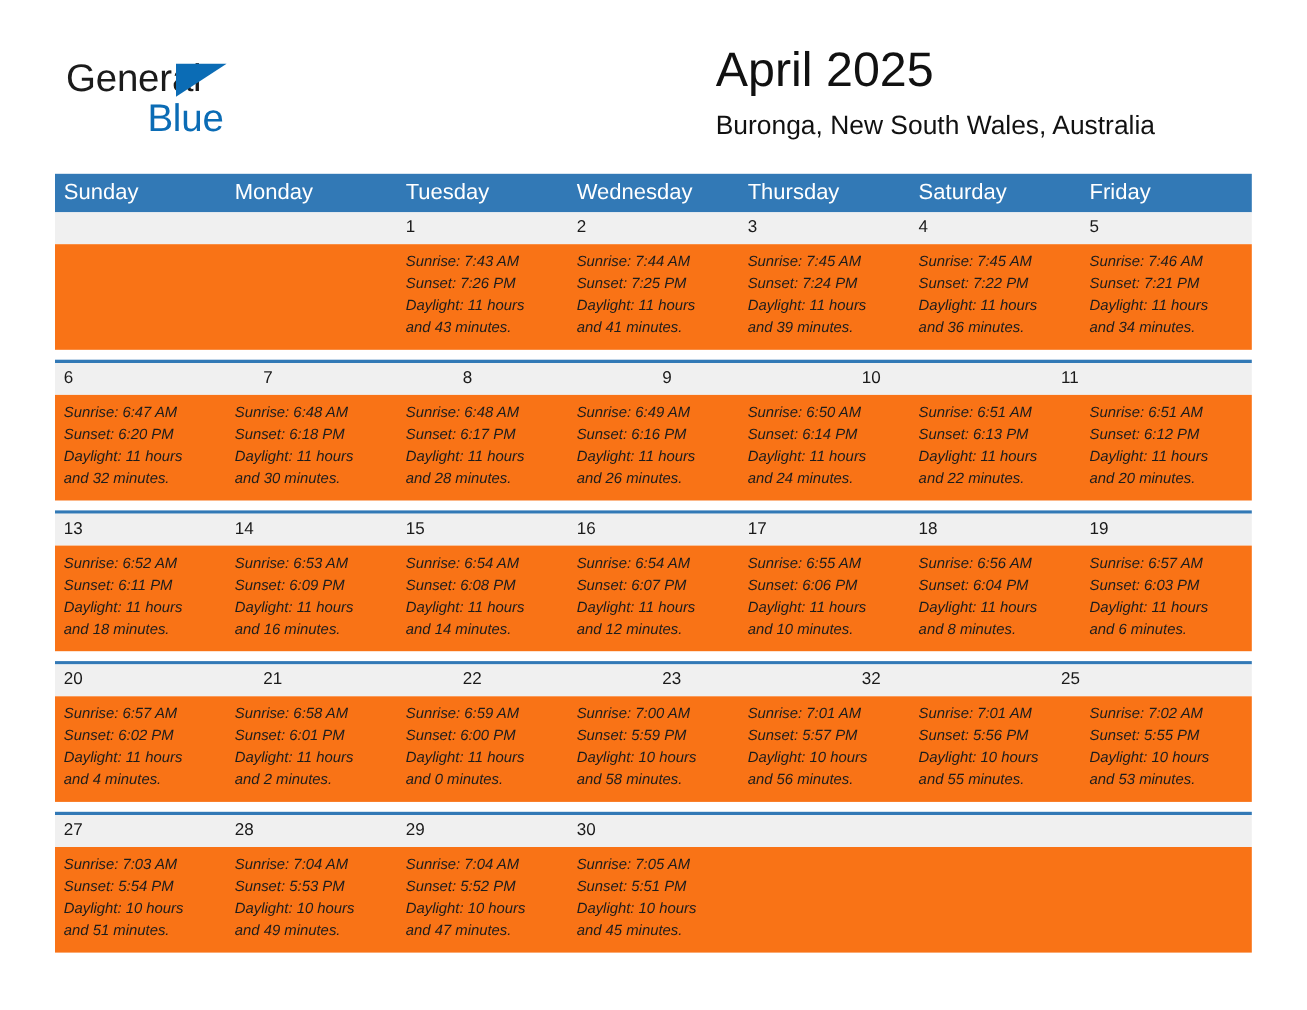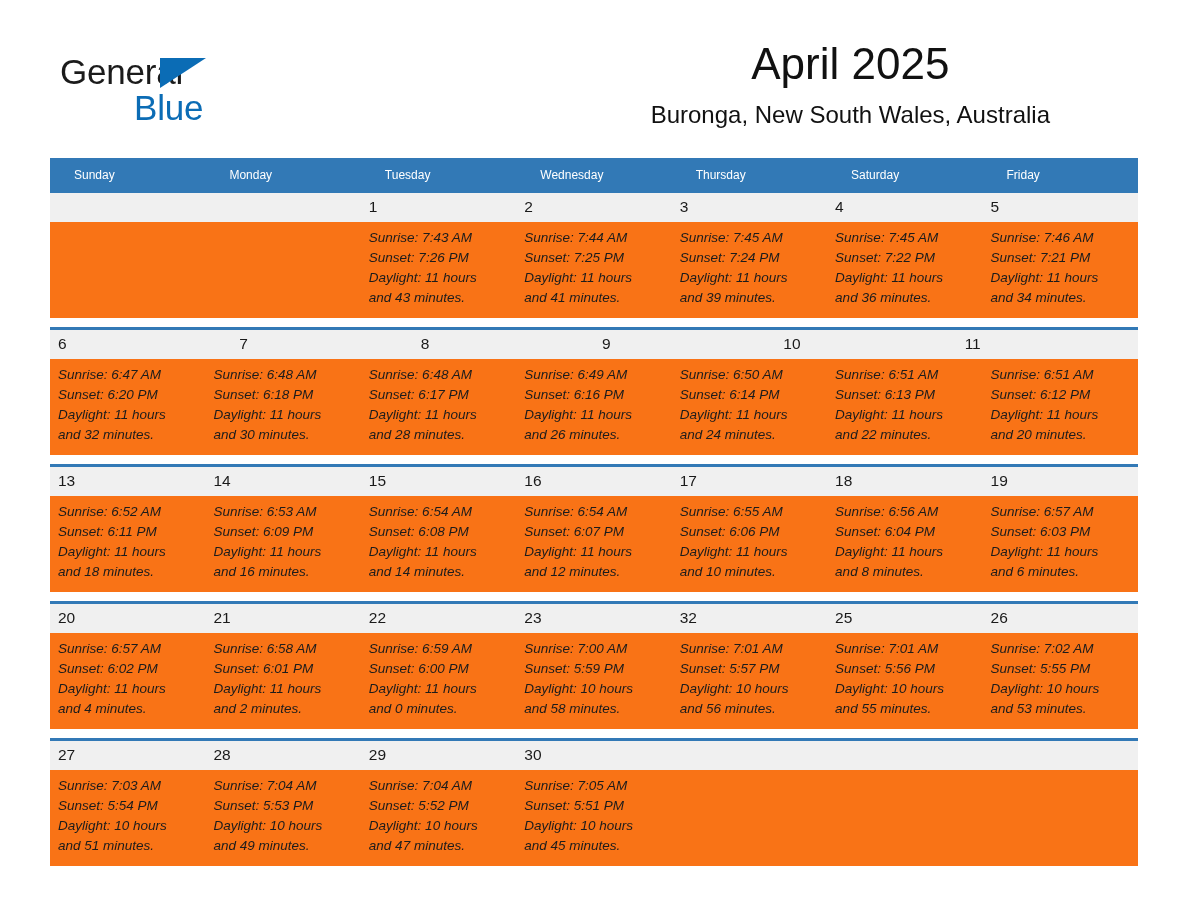--- a/index.html
+++ b/index.html
@@ -64,21 +64,21 @@
     font-size: 35px;
     line-height: 40px;
     color: #0b6cb5;
     letter-spacing: -0.2px;
   }
 
   .title-wrap {
     position: absolute;
     right: 0;
     top: 0;
-    text-align: center;
+    text-align: left;
   }
   .cal-title {
     font-size: 44px;
     line-height: 56px;
     font-weight: normal;
     color: #111111;
     margin: 0;
     letter-spacing: 0px;
   }
   .cal-subtitle {
@@ -99,23 +99,23 @@
 
   .weekday-row {
     display: flex;
     width: 100%;
     background: #3279b6;
   }
   .weekday-cell {
     flex: 1 1 0;
     min-width: 0;
     color: #ffffff;
-    font-size: 12px;
+    font-size: 20px;
     line-height: 18px;
-    padding: 8px 0 9px 24px;
+    padding: 8px 0 9px 8px;
     box-sizing: border-box;
   }
 
   .week-row {
     width: 100%;
     border-top: 3px solid #3279b6;
     margin-top: 9px;
   }
   .week-row:first-of-type {
     margin-top: 0;
@@ -344,21 +344,20 @@
           </div>
         </div>
         <div class="week-row">
           <div class="daynum-strip">
             <div class="daynum-cell">20</div>
             <div class="daynum-cell">21</div>
             <div class="daynum-cell">22</div>
             <div class="daynum-cell">23</div>
             <div class="daynum-cell">32</div>
             <div class="daynum-cell">25</div>
-            <div class="daynum-cell">26</div>
           </div>
           <div class="detail-strip">
             <div class="detail-cell">
               <div class="detail-line">Sunrise: 6:57 AM</div>
               <div class="detail-line">Sunset: 6:02 PM</div>
               <div class="detail-line">Daylight: 11 hours</div>
               <div class="detail-line">and 4 minutes.</div>
             </div>
             <div class="detail-cell">
               <div class="detail-line">Sunrise: 6:58 AM</div>

